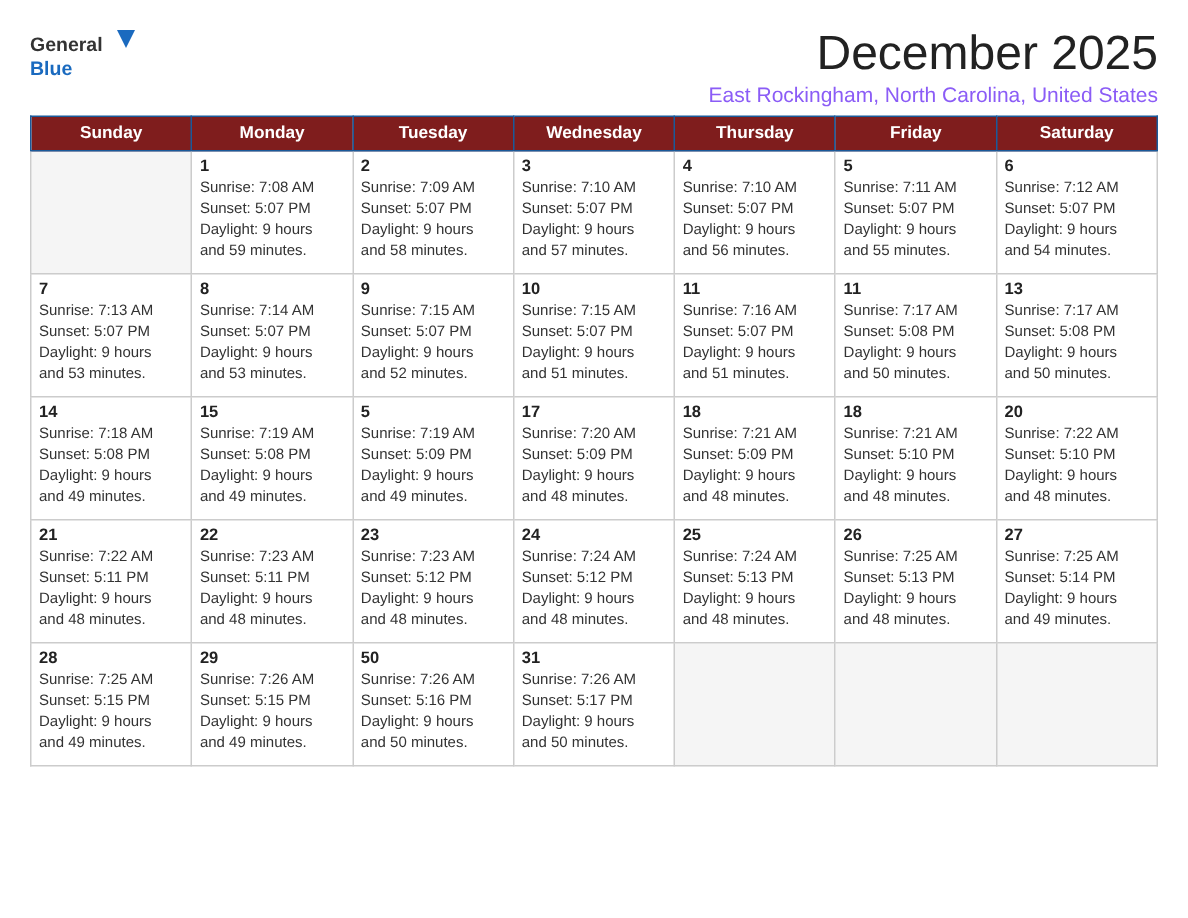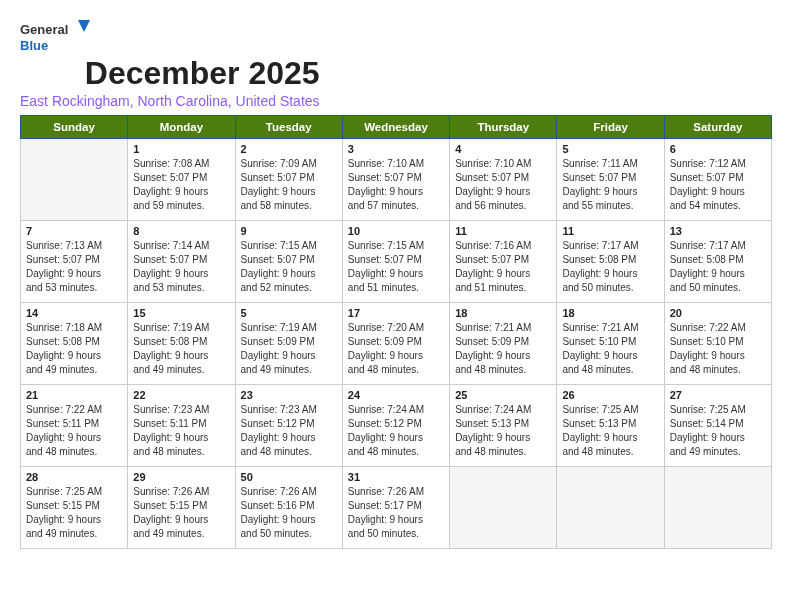--- a/index.html
+++ b/index.html
@@ -14,49 +14,48 @@
       width: 792px;
       height: 612px;
       padding: 18px 20px 12px 20px;
       background: #fff;
     }
     .header-area {
       display: flex;
       justify-content: space-between;
       align-items: flex-start;
       margin-bottom: 6px;
-      flex-direction: column;
     }
     .logo {
       display: flex;
       align-items: center;
       gap: 4px;
     }
     .title-area {
       text-align: right;
     }
     .month-title {
       font-size: 32px;
-      font-weight: bold;
+      font-weight: normal;
       color: #222;
       line-height: 1.1;
     }
     .location-title {
       font-size: 14px;
       color: #8b5cf6;
       margin-top: 2px;
     }
     .calendar-table {
       width: 100%;
       border-collapse: collapse;
       table-layout: fixed;
       margin-top: 6px;
     }
     .calendar-table th {
-      background-color: #4d7c0f;
+      background-color: #7f1d1d;
       color: #fff;
       font-size: 11.5px;
       font-weight: bold;
       text-align: center;
       padding: 5px 2px;
       border: 1px solid #1a5a9a;
       margin-left: 20px;
     }
     .calendar-table td {
       border: 1px solid #ccc;

